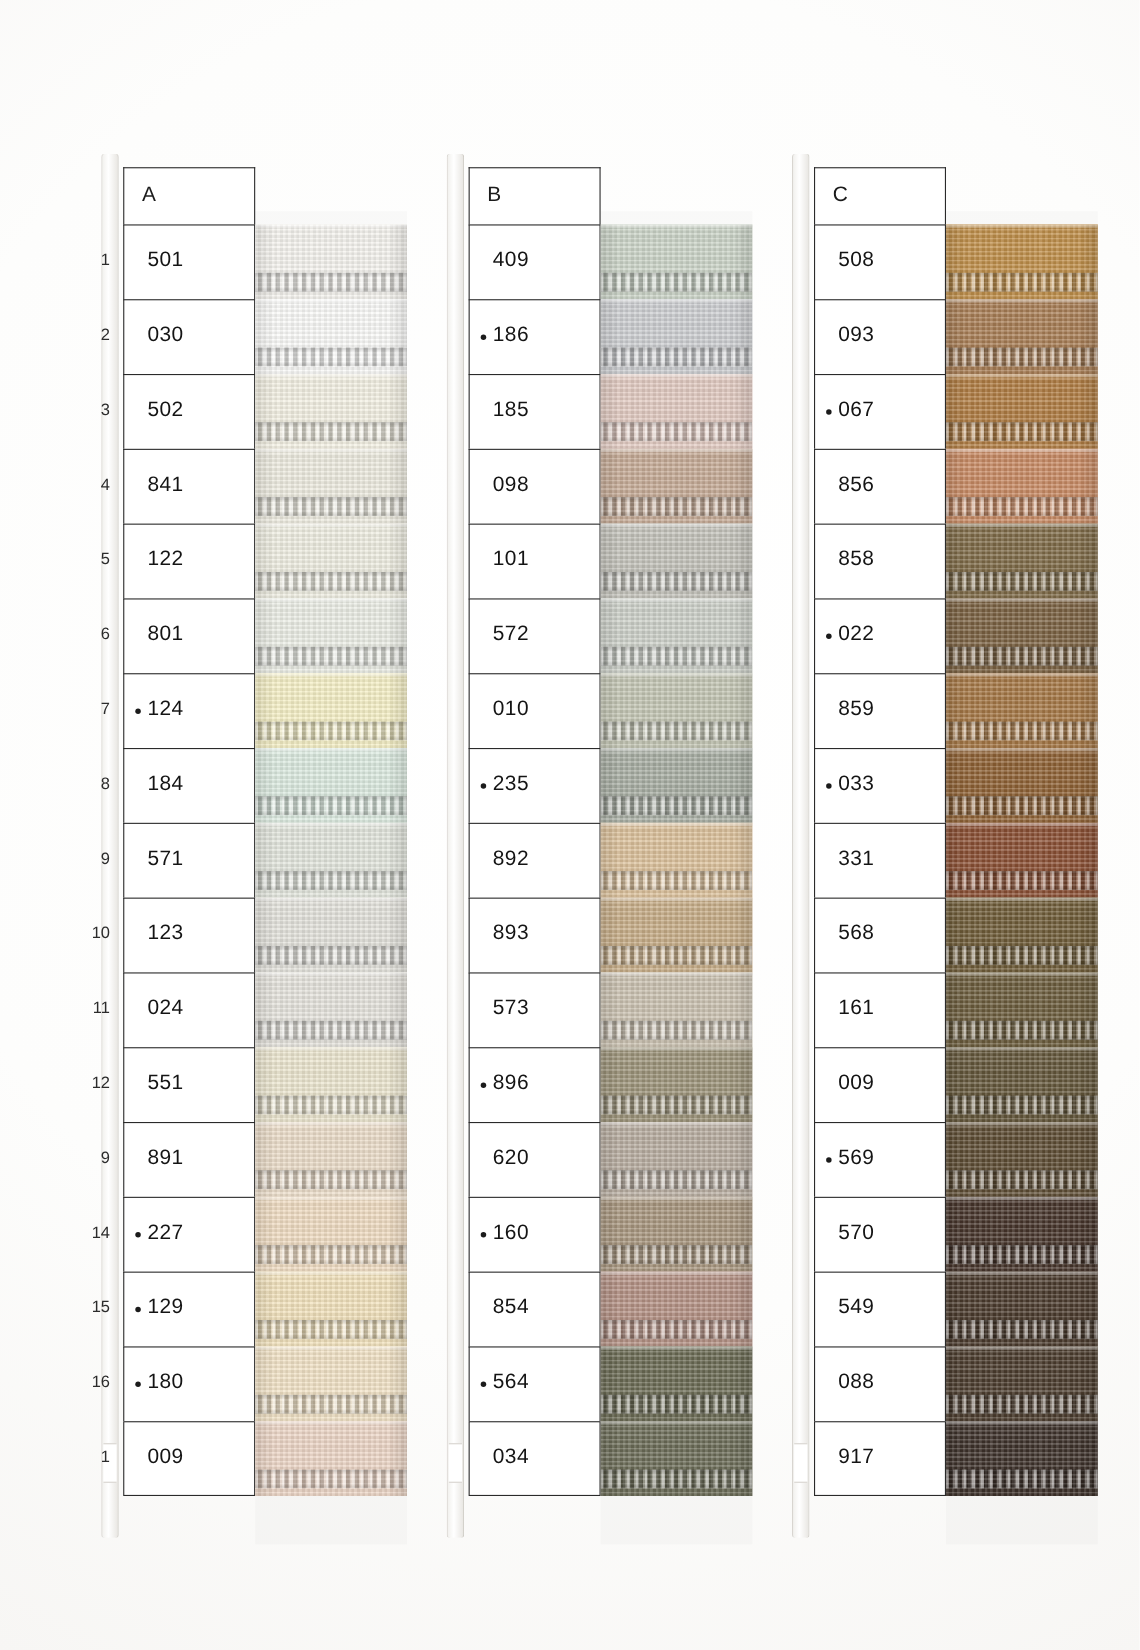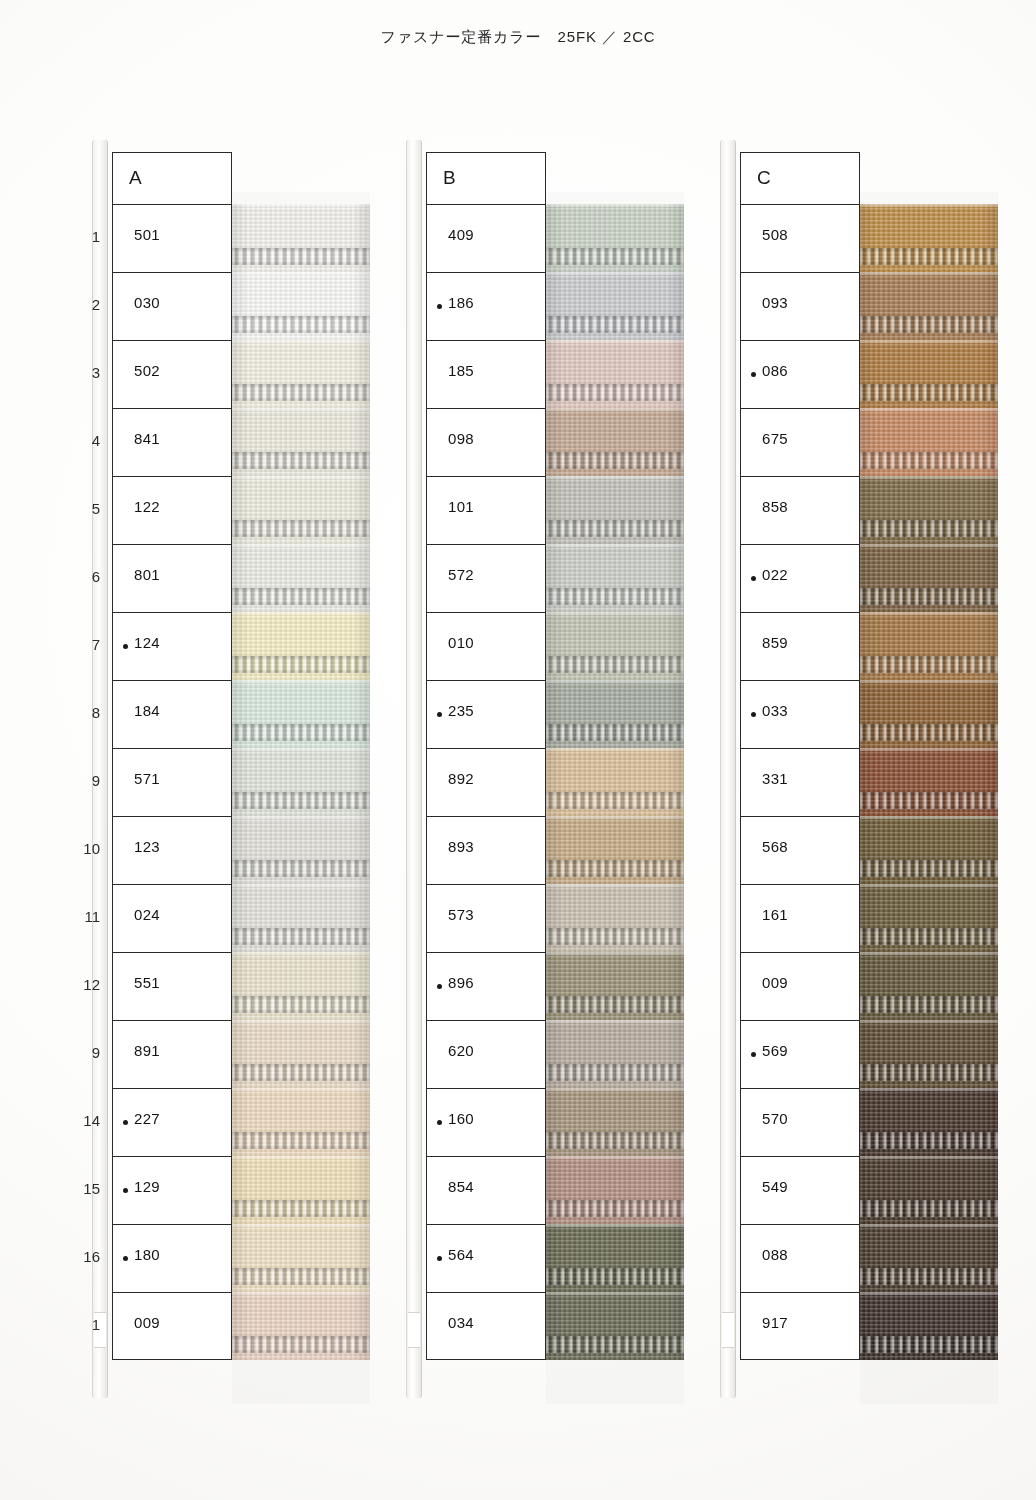--- a/index.html
+++ b/index.html
@@ -133,21 +133,21 @@
     top: 31px;
     width: 5px;
     height: 5px;
     border-radius: 50%;
     background: #1b1b1b;
   }
   .code-cell .code {
     position: absolute;
     left: 21px;
     top: 21px;
-    font-size: 15px;
+    font-size: 19px;
     letter-spacing: 0.02em;
     color: #141414;
   }
 
   
   .swatch {
     position: absolute;
     left: 176px;
     top: 0;
     width: 138px;
@@ -198,21 +198,20 @@
     width: 138px;
     height: 1212px;
     background: rgba(0,0,0,0.02);
   }
 </style>
 </head>
 <body>
 
 <div class="page">
 
-  <div class="page-title">ファスナー定番カラー　25FK ／ 2CC</div>
 
   <div class="columns">
 
     <div class="column col-a">
       <div class="binder"></div>
       <div class="col-strip-bg"></div>
       <div class="header-cell">
         <span class="letter">A</span>
       </div>
       <div class="rows">
@@ -654,32 +653,32 @@
             <div class="swatch" style="background: rgb(168, 125, 84);">
               <div class="tape"></div>
               <div class="edge"></div>
               <div class="coil"></div>
               <div class="shadow"></div>
             </div>
           </div>
           <div class="row">
             <div class="code-cell">
               <span class="dot"></span>
-              <span class="code">086</span>
+              <span class="code">067</span>
             </div>
             <div class="swatch" style="background: rgb(176, 124, 66);">
               <div class="tape"></div>
               <div class="edge"></div>
               <div class="coil"></div>
               <div class="shadow"></div>
             </div>
           </div>
           <div class="row">
             <div class="code-cell">
-              <span class="code">675</span>
+              <span class="code">856</span>
             </div>
             <div class="swatch" style="background: rgb(200, 138, 99);">
               <div class="tape"></div>
               <div class="edge"></div>
               <div class="coil"></div>
               <div class="shadow"></div>
             </div>
           </div>
           <div class="row">
             <div class="code-cell">

